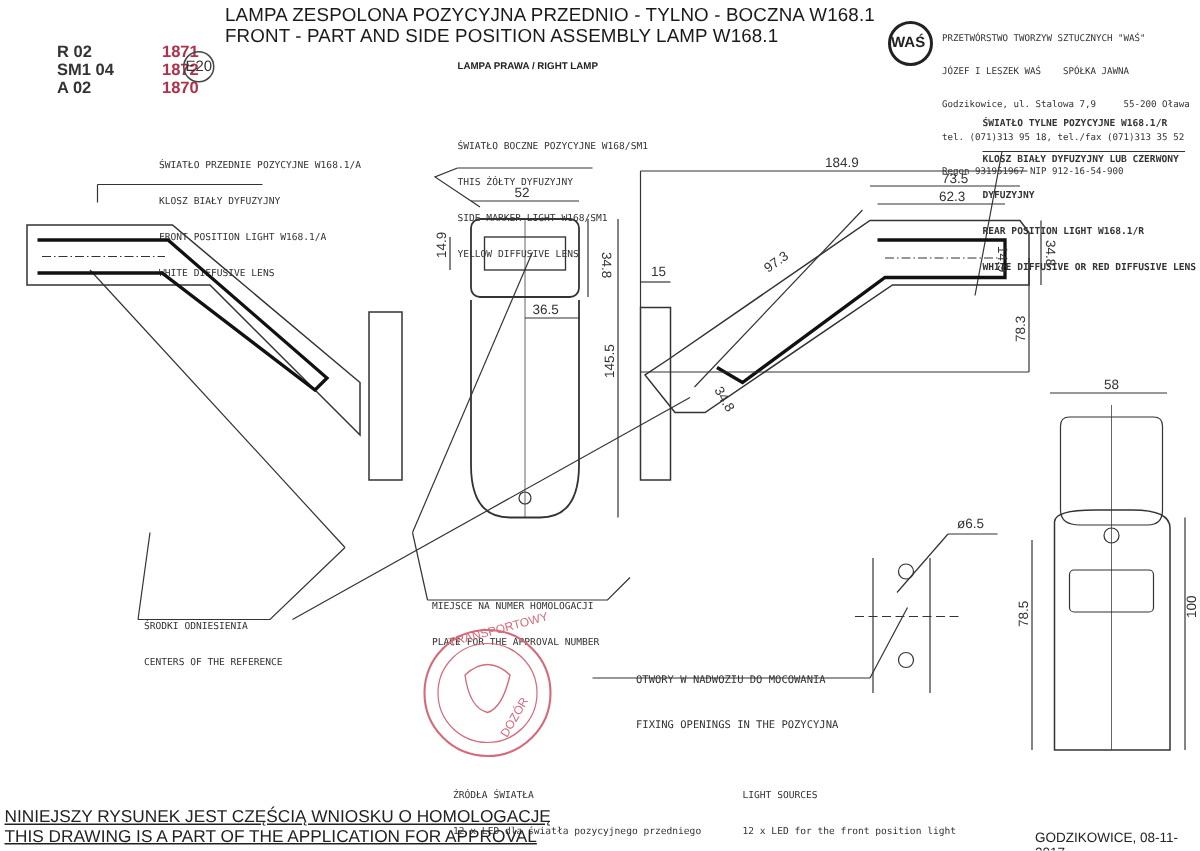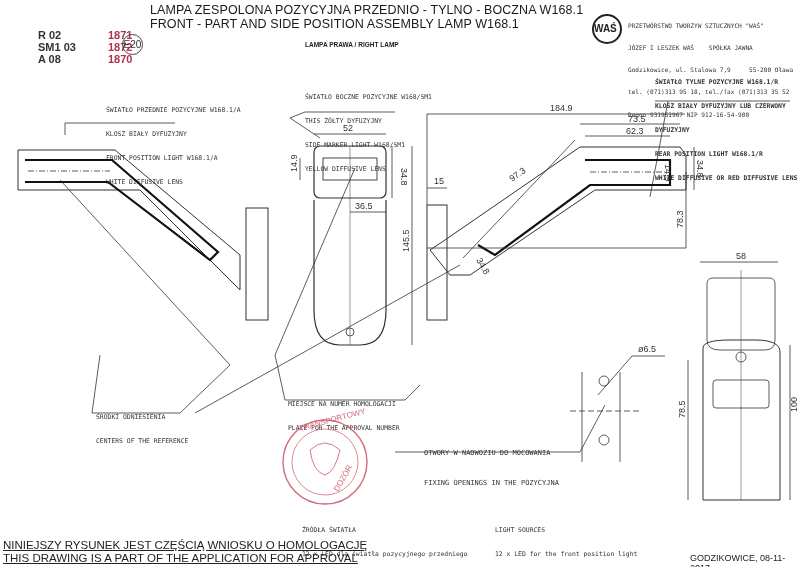--- a/index.html
+++ b/index.html
@@ -23,22 +23,22 @@
 <body>
 
 <div class="abs title" style="left:150px;top:3px;width:480px;">
   <div>LAMPA ZESPOLONA POZYCYJNA PRZEDNIO - TYLNO - BOCZNA W168.1</div>
   <div>FRONT - PART AND SIDE POSITION ASSEMBLY LAMP W168.1</div>
 </div>
 <div class="abs subtitle" style="left:305px;top:41px;">LAMPA PRAWA / RIGHT LAMP</div>
 
 <div class="abs approval" style="left:38px;top:29px;font-weight:bold;">
   <div><span class="code">R  02</span><span class="num">1871</span></div>
-  <div><span class="code">SM1  03</span><span class="num">1872</span></div>
-  <div><span class="code">A  08</span><span class="num">1870</span></div>
+  <div><span class="code">SM1  04</span><span class="num">1872</span></div>
+  <div><span class="code">A  02</span><span class="num">1870</span></div>
 </div>
 <div class="e20" style="left:74px;top:34px;">E20</div>
 
 <div class="logo" style="left:592px;top:14px;">WAŚ</div>
 <div class="abs company" style="left:628px;top:7px;">
   <div>PRZETWÓRSTWO TWORZYW SZTUCZNYCH "WAŚ"</div>
   <div>JÓZEF I LESZEK WAŚ    SPÓŁKA JAWNA</div>
   <div>Godzikowice, ul. Stalowa 7,9     55-200 Oława</div>
   <div>tel. (071)313 95 18, tel./fax (071)313 35 52</div>
   <div>Regon 931951967 NIP 912-16-54-900</div>

